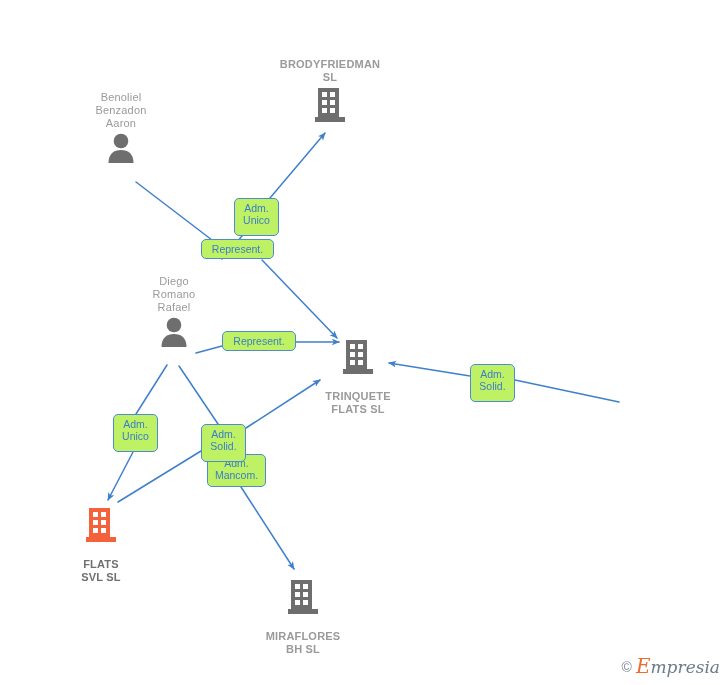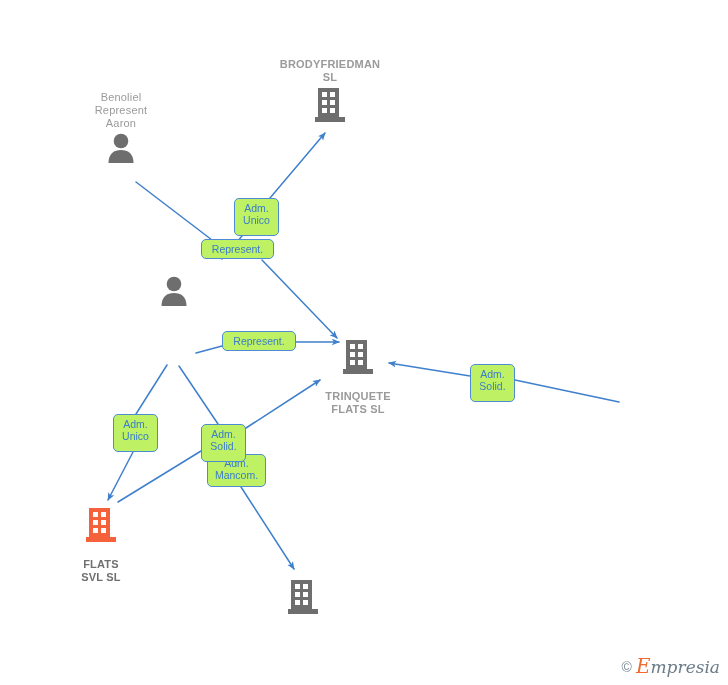--- a/index.html
+++ b/index.html
@@ -167,31 +167,34 @@
         <rect x="9" y="14" width="5" height="5" fill="#ffffff"></rect>
         <rect x="17" y="14" width="5" height="5" fill="#ffffff"></rect>
         <rect x="9" y="22" width="5" height="5" fill="#ffffff"></rect>
         <rect x="17" y="22" width="5" height="5" fill="#ffffff"></rect>
       </svg>
     </span>
   </div>
 
   <div class="node person cap-above" style="left:121px; top:83px;">
     <span class="caption">Benoliel
-Represent
+Benzadon
 Aaron</span>
     <span class="icon-wrap">
       <svg width="30" height="32" viewBox="0 0 30 32" aria-hidden="true">
         <circle cx="15" cy="9" r="7.3" fill="#6e6e6e"></circle>
         <path d="M2.5,31 C2.5,21.5 8,18 15,18 C22,18 27.5,21.5 27.5,31 Z" fill="#6e6e6e"></path>
       </svg>
     </span>
   </div>
 
   <div class="node person cap-above" style="left:174px; top:267px;">
+    <span class="caption">Diego
+Romano
+Rafael</span>
     <span class="icon-wrap">
       <svg width="30" height="32" viewBox="0 0 30 32" aria-hidden="true">
         <circle cx="15" cy="9" r="7.3" fill="#6e6e6e"></circle>
         <path d="M2.5,31 C2.5,21.5 8,18 15,18 C22,18 27.5,21.5 27.5,31 Z" fill="#6e6e6e"></path>
       </svg>
     </span>
   </div>
 
   <div class="node company" style="left:358px; top:330px;">
     <span class="icon-wrap">
@@ -234,20 +237,22 @@
         <rect x="5" y="2" width="21" height="33" fill="#6e6e6e"></rect>
         <rect x="2" y="31" width="30" height="5" fill="#6e6e6e"></rect>
         <rect x="9" y="6" width="5" height="5" fill="#ffffff"></rect>
         <rect x="17" y="6" width="5" height="5" fill="#ffffff"></rect>
         <rect x="9" y="14" width="5" height="5" fill="#ffffff"></rect>
         <rect x="17" y="14" width="5" height="5" fill="#ffffff"></rect>
         <rect x="9" y="22" width="5" height="5" fill="#ffffff"></rect>
         <rect x="17" y="22" width="5" height="5" fill="#ffffff"></rect>
       </svg>
     </span>
+    <span class="caption">MIRAFLORES
+BH  SL</span>
   </div>
 
   <div class="rel" style="left:234px; top:190px; width:45px; height:38px;">Adm.
 Unico</div>
 
   <div class="rel" style="left:201px; top:231px; width:73px; height:20px; padding-top:3px;">Represent.</div>
 
   <div class="rel" style="left:222px; top:323px; width:74px; height:20px; padding-top:3px;">Represent.</div>
 
   <div class="rel" style="left:113px; top:406px; width:45px; height:38px;">Adm.

